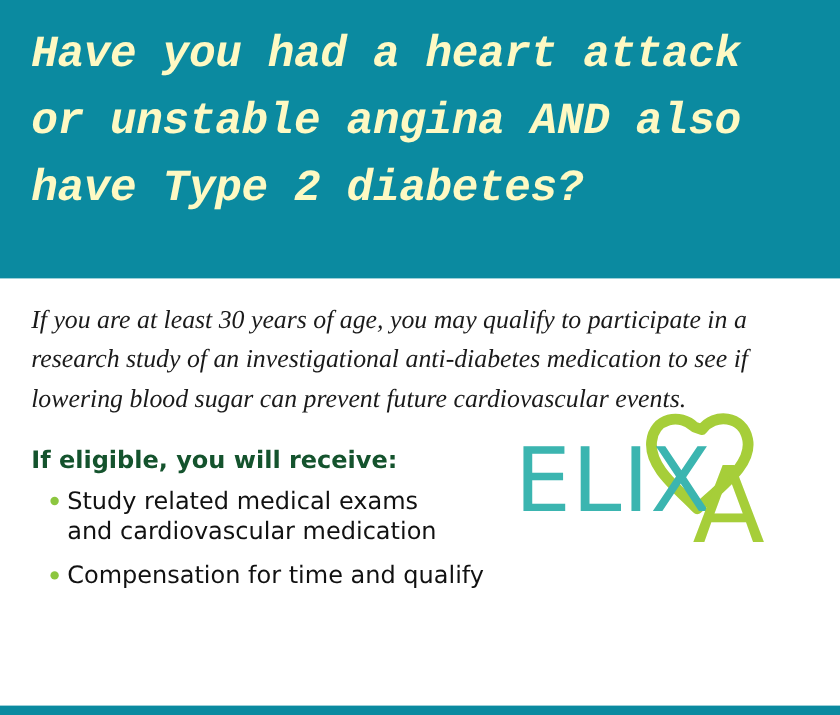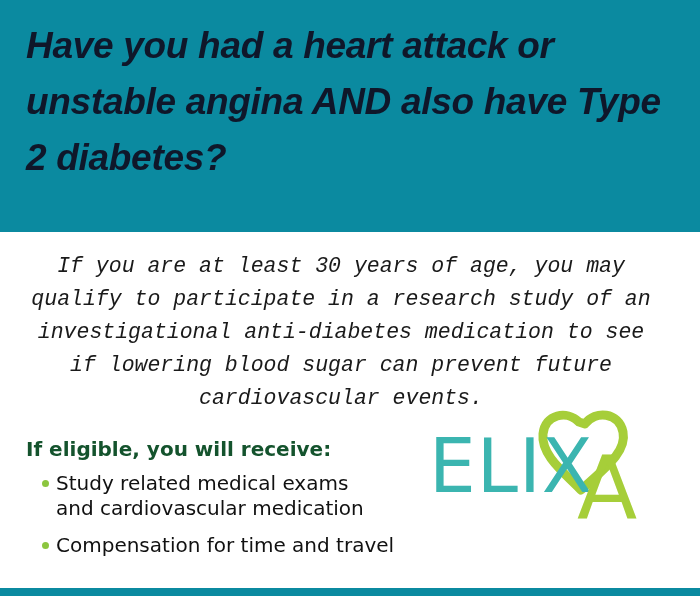--- a/index.html
+++ b/index.html
@@ -22,43 +22,42 @@
     overflow: hidden;
   }
   .headline-band {
     background: #0b8aa0;
     width: 100%;
     padding: 18px 26px 24px 26px;
     box-sizing: border-box;
     min-height: 232px;
   }
   .headline {
-    color: #0f172a;
-    font-family: Liberation Sans, sans-serif;
+    color: #fef9c3;
+    font-family: Liberation Mono, monospace;
     font-style: italic;
     font-weight: bold;
     font-size: 37px;
     line-height: 56px;
     letter-spacing: -0.3px;
     margin: 0;
   }
   .body-area {
     padding: 18px 26px 0 26px;
     box-sizing: border-box;
     position: relative;
   }
   .lede {
-    font-family: Liberation Mono, monospace;
+    font-family: Liberation Serif, serif;
     font-style: italic;
     font-size: 21.5px;
     line-height: 33px;
     color: #1a1a1a;
     margin: 0 0 22px 0;
     max-width: 630px;
-    text-align: center;
   }
   .eligible-title {
     font-family: "DejaVu Sans", sans-serif;
     font-weight: bold;
     font-size: 20px;
     color: #14532d;
     margin: 0 0 10px 0;
   }
   .benefits {
     list-style: none;
@@ -122,21 +121,21 @@
     <p class="eligible-title">If eligible, you will receive:</p>
 
     <ul class="benefits">
       <li>
         <span class="bullet"></span>
         <span class="benefit-line">Study related medical exams</span>
         <span class="benefit-line">and cardiovascular medication</span>
       </li>
       <li>
         <span class="bullet"></span>
-        <span class="benefit-line">Compensation for time and travel</span>
+        <span class="benefit-line">Compensation for time and qualify</span>
       </li>
     </ul>
 
     <div class="logo">
       <svg width="245" height="130" viewBox="0 0 245 130" xmlns="http://www.w3.org/2000/svg">
         <g>
           <path d="M150 14 C138 2, 116 6, 114 26 C112 46, 132 62, 152 82 C176 60, 198 44, 194 24 C190 4, 166 2, 156 16 Z" fill="none" stroke="#a6ce39" stroke-width="9" stroke-linejoin="round"></path>
         </g>
         <text x="0" y="84" font-family="DejaVu Sans, sans-serif" font-size="74" fill="#3bb5b0" letter-spacing="1">ELIX</text>
         <text x="148" y="110" font-family="DejaVu Sans, sans-serif" font-size="88" fill="#a6ce39">A</text>

